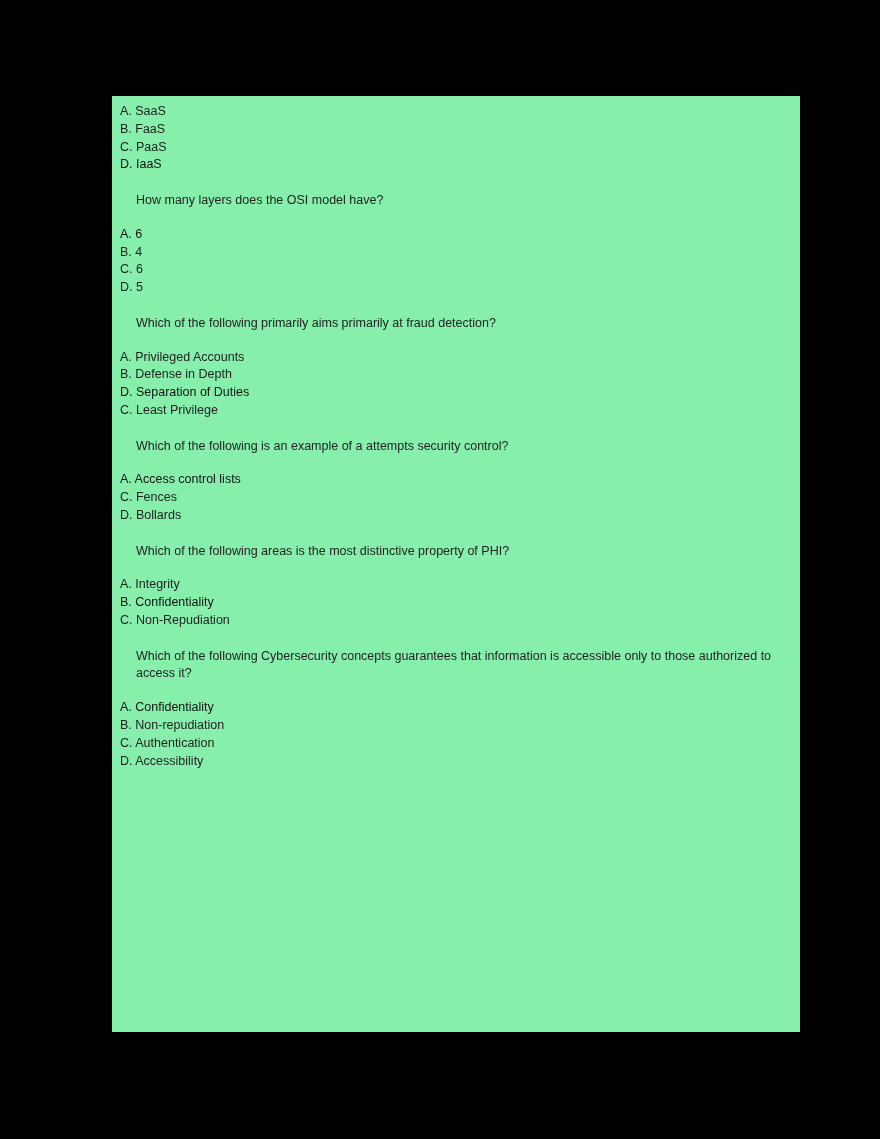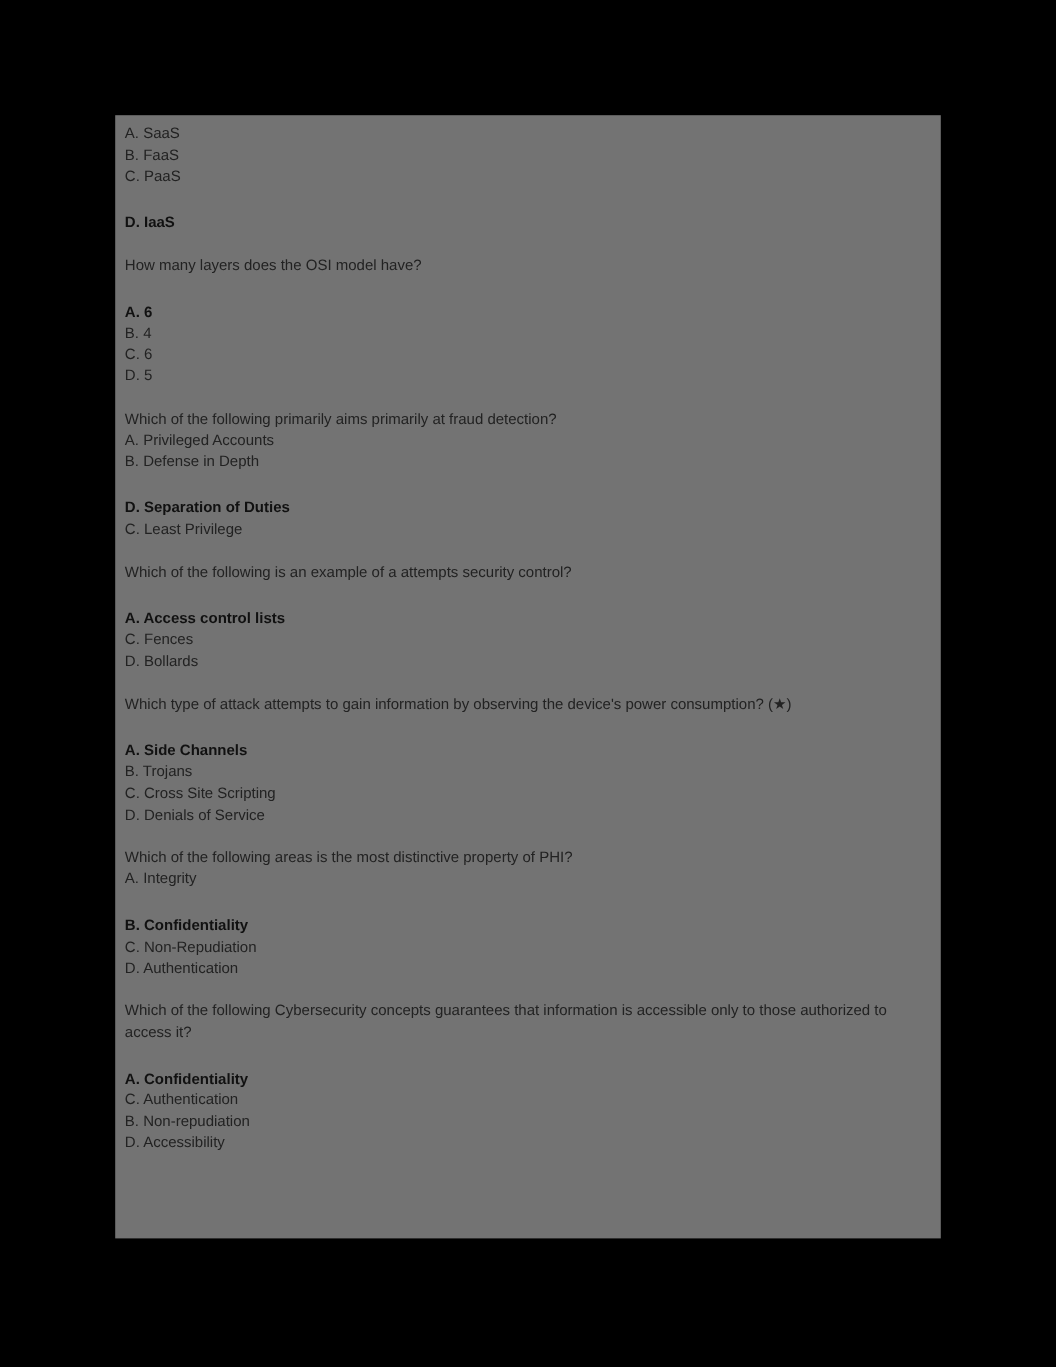--- a/index.html
+++ b/index.html
@@ -5,38 +5,38 @@
   html, body { margin: 0; padding: 0; }
   body {
     width: 880px; height: 1139px;
     background: #000000;
     position: relative;
     overflow: hidden;
     font-family: "Liberation Sans", sans-serif;
   }
   .page {
     position: absolute;
-    left: 96px; top: 96px;
+    left: 112px; top: 96px;
     width: 688px; height: 936px;
-    background: #737373;
+    background: #86efac;
     overflow: hidden;
   }
   .content {
     position: absolute;
     left: 8px; top: 7px;
     width: 672px;
     font-size: 12.5px;
     line-height: 17.8px;
     color: #222222;
   }
   .question-block { margin: 0; }
   .question-block.gap { margin-bottom: 17.8px; }
-  .question { margin: 0; }
+  .question { margin: 16px; }
   .option { margin: 0; }
-  .option.correct { font-weight: bold; color: #111111; margin-top: 21px; }
+  .option.correct { font-weight: normal; color: #111111; }
 </style>
 </head>
 <body>
 
 <div class="page">
   <div class="content" id="content">
       <div class="question-block gap">
         <p class="option">A. SaaS</p>
         <p class="option">B. FaaS</p>
         <p class="option">C. PaaS</p>
@@ -56,34 +56,26 @@
         <p class="option correct">D. Separation of Duties</p>
         <p class="option">C. Least Privilege</p>
       </div>
       <div class="question-block gap">
         <p class="question">Which of the following is an example of a attempts security control?</p>
         <p class="option correct">A. Access control lists</p>
         <p class="option">C. Fences</p>
         <p class="option">D. Bollards</p>
       </div>
       <div class="question-block gap">
-        <p class="question">Which type of attack attempts to gain information by observing the device's power consumption? (★)</p>
-        <p class="option correct">A. Side Channels</p>
-        <p class="option">B. Trojans</p>
-        <p class="option">C. Cross Site Scripting</p>
-        <p class="option">D. Denials of Service</p>
-      </div>
-      <div class="question-block gap">
         <p class="question">Which of the following areas is the most distinctive property of PHI?</p>
         <p class="option">A. Integrity</p>
         <p class="option correct">B. Confidentiality</p>
         <p class="option">C. Non-Repudiation</p>
-        <p class="option">D. Authentication</p>
       </div>
       <div class="question-block">
         <p class="question">Which of the following Cybersecurity concepts guarantees that information is accessible only to those authorized to access it?</p>
         <p class="option correct">A. Confidentiality</p>
+        <p class="option">B. Non-repudiation</p>
         <p class="option">C. Authentication</p>
-        <p class="option">B. Non-repudiation</p>
         <p class="option">D. Accessibility</p>
       </div>
     </div>
 </div>
 
 </body></html>

